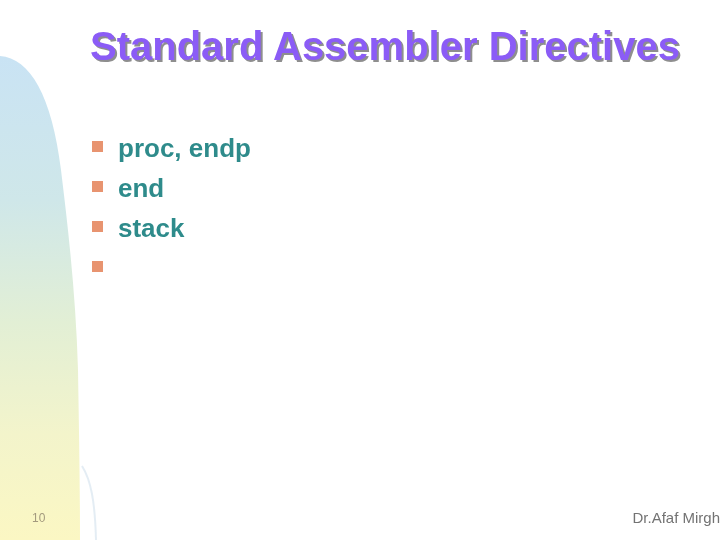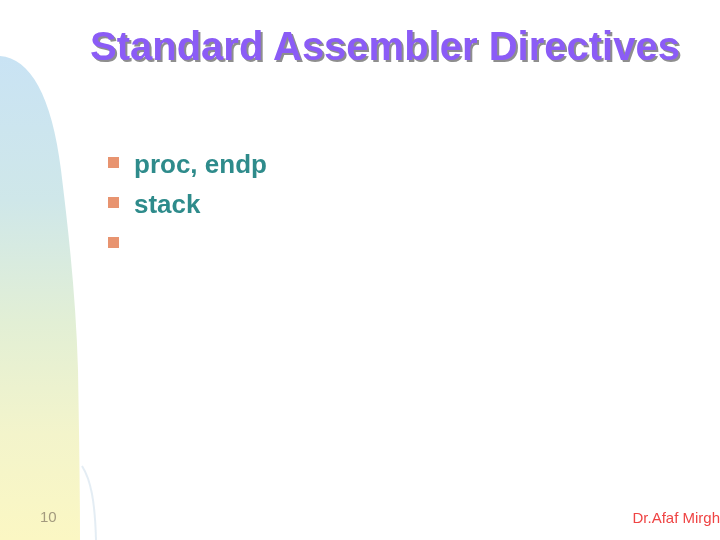--- a/index.html
+++ b/index.html
@@ -31,21 +31,21 @@
     font-weight: bold;
     letter-spacing: 0px;
     color: #8b5cf6;
     text-shadow: 2px 2px 0 #8e8e8e;
     white-space: nowrap;
   }
   .bullet-list {
     position: absolute;
     left: 92px;
     top: 128px;
-    margin: 16px;
+    margin: 0;
     padding: 0;
     list-style: none;
   }
   .bullet-item {
     position: relative;
     padding-left: 26px;
     line-height: 40px;
     font-size: 26px;
     font-weight: bold;
     color: #2e8b8b;
@@ -54,31 +54,31 @@
   .bullet-marker {
     position: absolute;
     left: 0;
     top: 13px;
     width: 11px;
     height: 11px;
     background: #e89470;
   }
   .page-number {
     position: absolute;
-    left: 40px;
+    left: 32px;
     bottom: 15px;
-    font-size: 15px;
+    font-size: 12px;
     color: #a39a7e;
   }
   .footer-author {
     position: absolute;
     right: 0px;
     bottom: 14px;
     font-size: 15px;
-    color: #ef4444;
+    color: #737373;
     white-space: nowrap;
   }
 </style>
 </head>
 <body>
 
 <div class="slide">
 
   <svg class="band-svg" viewBox="0 0 110 540" xmlns="http://www.w3.org/2000/svg" aria-hidden="true">
     <defs>
@@ -99,20 +99,24 @@
   <ul class="bullet-list">
     <li class="bullet-item">
       <span class="bullet-marker"></span>
       <span>proc, endp</span>
     </li>
     <li class="bullet-item">
       <span class="bullet-marker"></span>
     </li>
     <li class="bullet-item">
       <span class="bullet-marker"></span>
+      <span>end</span>
+    </li>
+    <li class="bullet-item">
+      <span class="bullet-marker"></span>
       <span>stack</span>
     </li>
     <li class="bullet-item">
       <span class="bullet-marker"></span>
     </li>
   </ul>
 
   <div class="page-number">10</div>
 
   <div class="footer-author">Dr.Afaf Mirgh</div>

